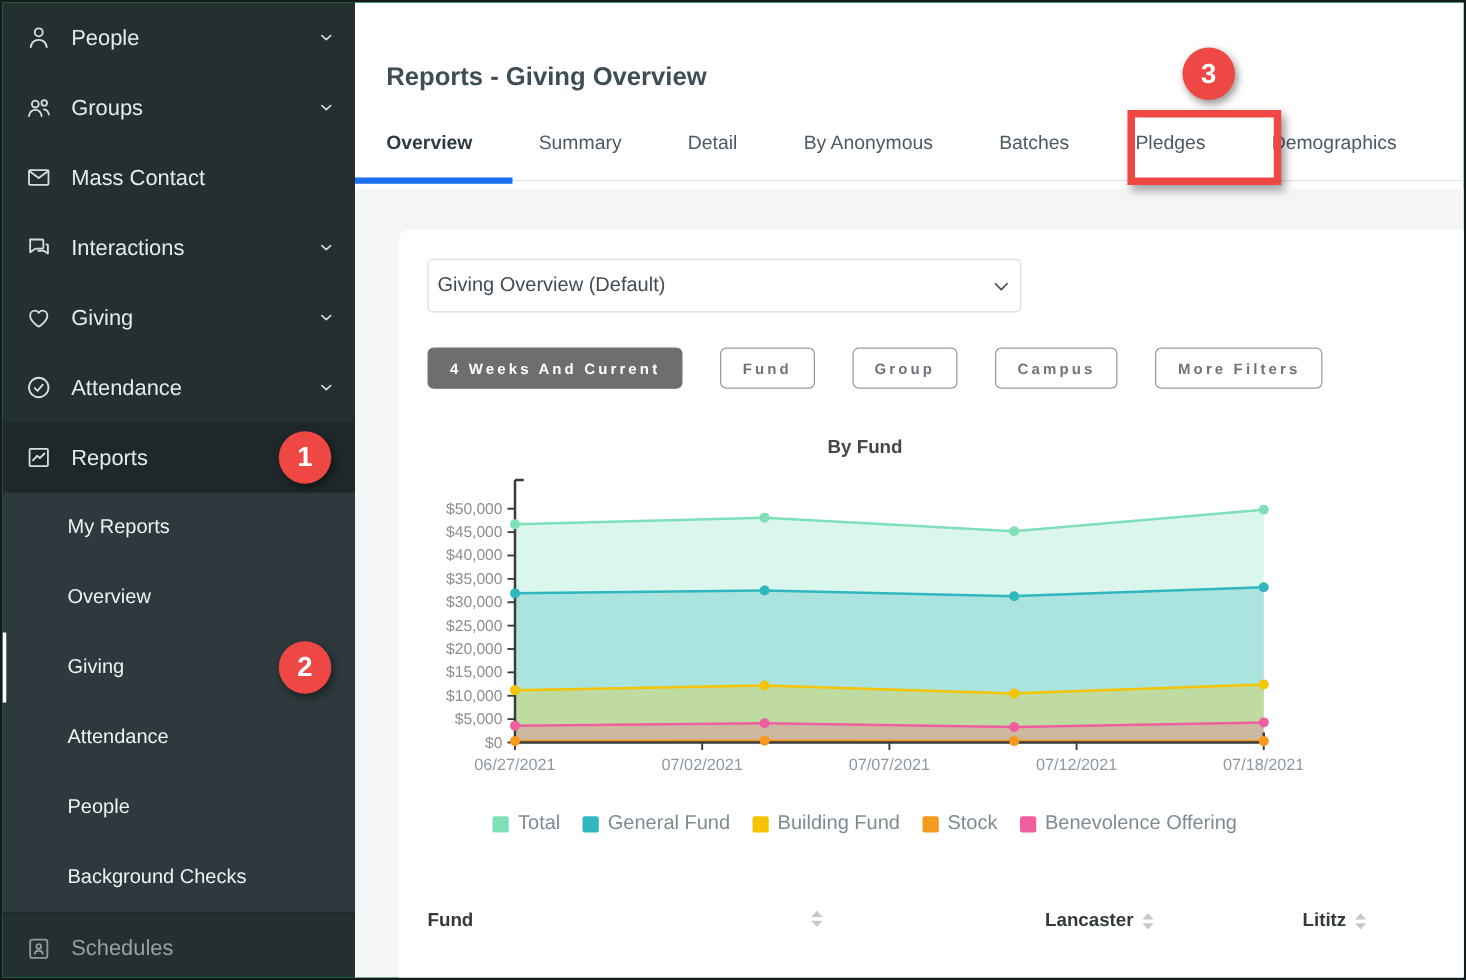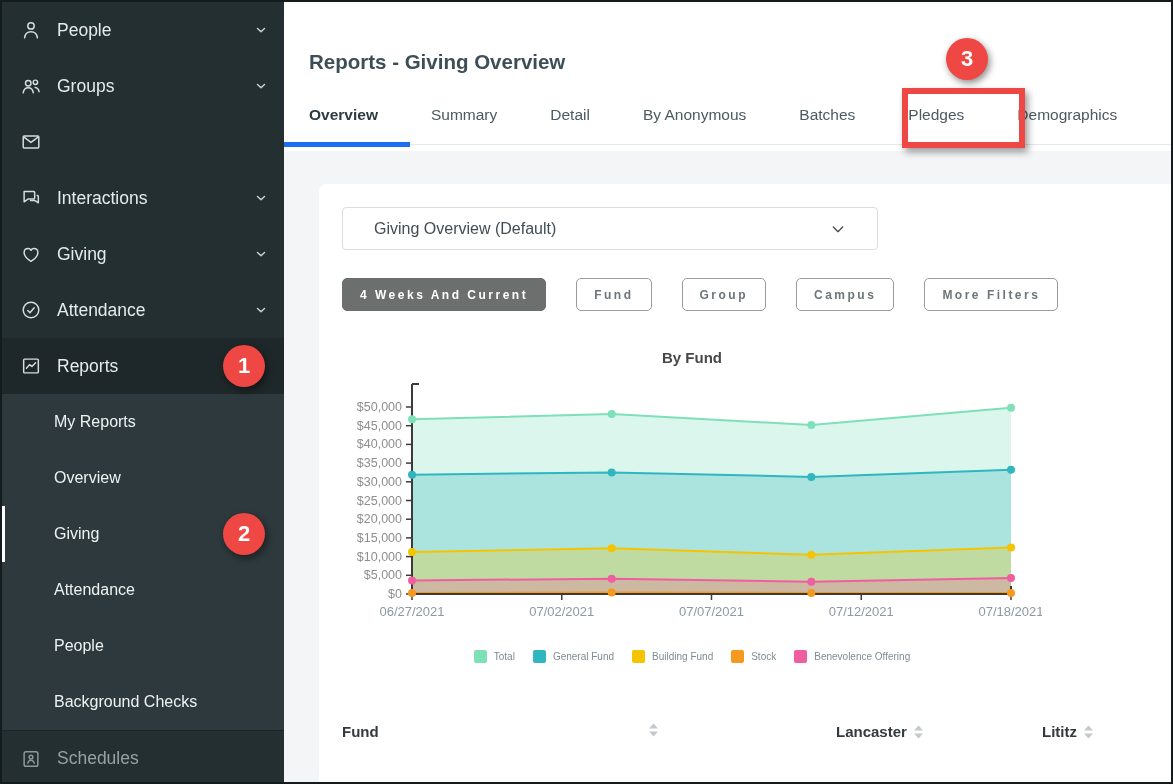--- a/index.html
+++ b/index.html
@@ -33,40 +33,40 @@
   .tab{ margin-right:53px; padding-bottom:20px; font-size:15.5px; color:#4c5a62;
         cursor:pointer; white-space:nowrap; }
   .tab.active{ color:#2d3b42; font-weight:bold; }
   .tab-underline{ position:absolute; left:0; bottom:-3px; width:126px; height:5px;
                   background:#1b6ff2; }
   .content{ position:absolute; top:149px; left:0; right:0; bottom:0;
             background:#f4f5f7; padding-top:33px; }
   .card{ margin-left:35px; min-height:602px; background:#fff;
          border-top-left-radius:8px; padding:23px; }
 
-  .report-select{ width:536px; height:43px; border:1px solid #d9dde0; border-radius:4px;
-                  background:#fff; display:flex; align-items:center; padding:0 31px;
+  .report-select{ width:475px; height:43px; border:1px solid #d9dde0; border-radius:4px;
+                  background:#fff; display:flex; align-items:center; padding:0 7px;
                   font-size:16px; color:#414c54; cursor:pointer; }
   .report-select .sel-lbl{ flex:1; }
   .report-select .chev{ width:16px; height:16px; color:#4a4a4a; }
 
   .filterbar{ margin-top:28px; display:flex; align-items:flex-end; }
   .fbtn{ height:33px; display:inline-flex; align-items:center; padding:0 17px;
          margin-right:30px; border-radius:5px; font-size:12px; letter-spacing:2.5px;
          font-weight:600; cursor:pointer; white-space:nowrap; }
   .fbtn.dark{ background:#6d6e6e; color:#ffffff; border:1px solid #6d6e6e; }
   .fbtn.light{ background:#fff; color:#6d757a; border:1px solid #969ca0; }
 
   .chart-wrap{ width:700px; }
   .chart-title{ margin-top:38px; text-align:center; font-size:15px; font-weight:bold;
                 color:#474747; width:700px; }
   #fund-chart{ margin-top:8px; display:block; }
   .legend{ margin-top:26px; width:700px; display:flex; justify-content:center;
            align-items:center; gap:18px; }
-  .legend-item{ display:flex; align-items:center; gap:7px; font-size:10px; color:#7d8c91; }
+  .legend-item{ display:flex; align-items:center; gap:7px; font-size:16px; color:#7d8c91; }
   .legend-swatch{ width:13px; height:13px; border-radius:2px; display:inline-block; }
 
   .tablehead{ position:relative; margin-top:60px; height:24px; font-size:15px;
               font-weight:bold; color:#333a3e; }
   .th-group{ position:absolute; top:0; display:flex; align-items:center; gap:6px; }
   .sort-icon{ width:11px; height:14px; display:inline-block; cursor:pointer; }
 
   
   .ann-circle{ position:absolute; width:42px; height:42px; border-radius:50%;
                background:#ee4744; color:#fff; font-size:22px; font-weight:bold;
@@ -105,20 +105,21 @@
       <svg class="chev" viewBox="0 0 24 24" fill="none" stroke="currentColor" stroke-width="2.4" stroke-linecap="round" stroke-linejoin="round">
           <polyline points="6,9.5 12,15 18,9.5"></polyline>
         </svg>
     </div>
 
     <div class="side-item">
       <svg class="icn" viewBox="0 0 24 24" fill="none" stroke="currentColor" stroke-width="1.6" stroke-linecap="round" stroke-linejoin="round">
           <rect x="3.5" y="5.5" width="17" height="13" rx="1"></rect>
           <path d="M4 6.5l8 6 8-6"></path>
         </svg>
+      <span class="lbl">Mass Contact</span>
     </div>
 
     <div class="side-item">
       <svg class="icn" viewBox="0 0 24 24" fill="none" stroke="currentColor" stroke-width="1.6" stroke-linecap="round" stroke-linejoin="round">
           <path d="M4.5 5h10.5a1 1 0 0 1 1 1v6a1 1 0 0 1-1 1H9l-4.5 3.2z"></path>
           <path d="M18.7 9.3h.3a1 1 0 0 1 1 1v7l-3.6-2.5H11.5"></path>
         </svg>
       <span class="lbl">Interactions</span>
       <svg class="chev" viewBox="0 0 24 24" fill="none" stroke="currentColor" stroke-width="2.4" stroke-linecap="round" stroke-linejoin="round">
           <polyline points="6,9.5 12,15 18,9.5"></polyline>

